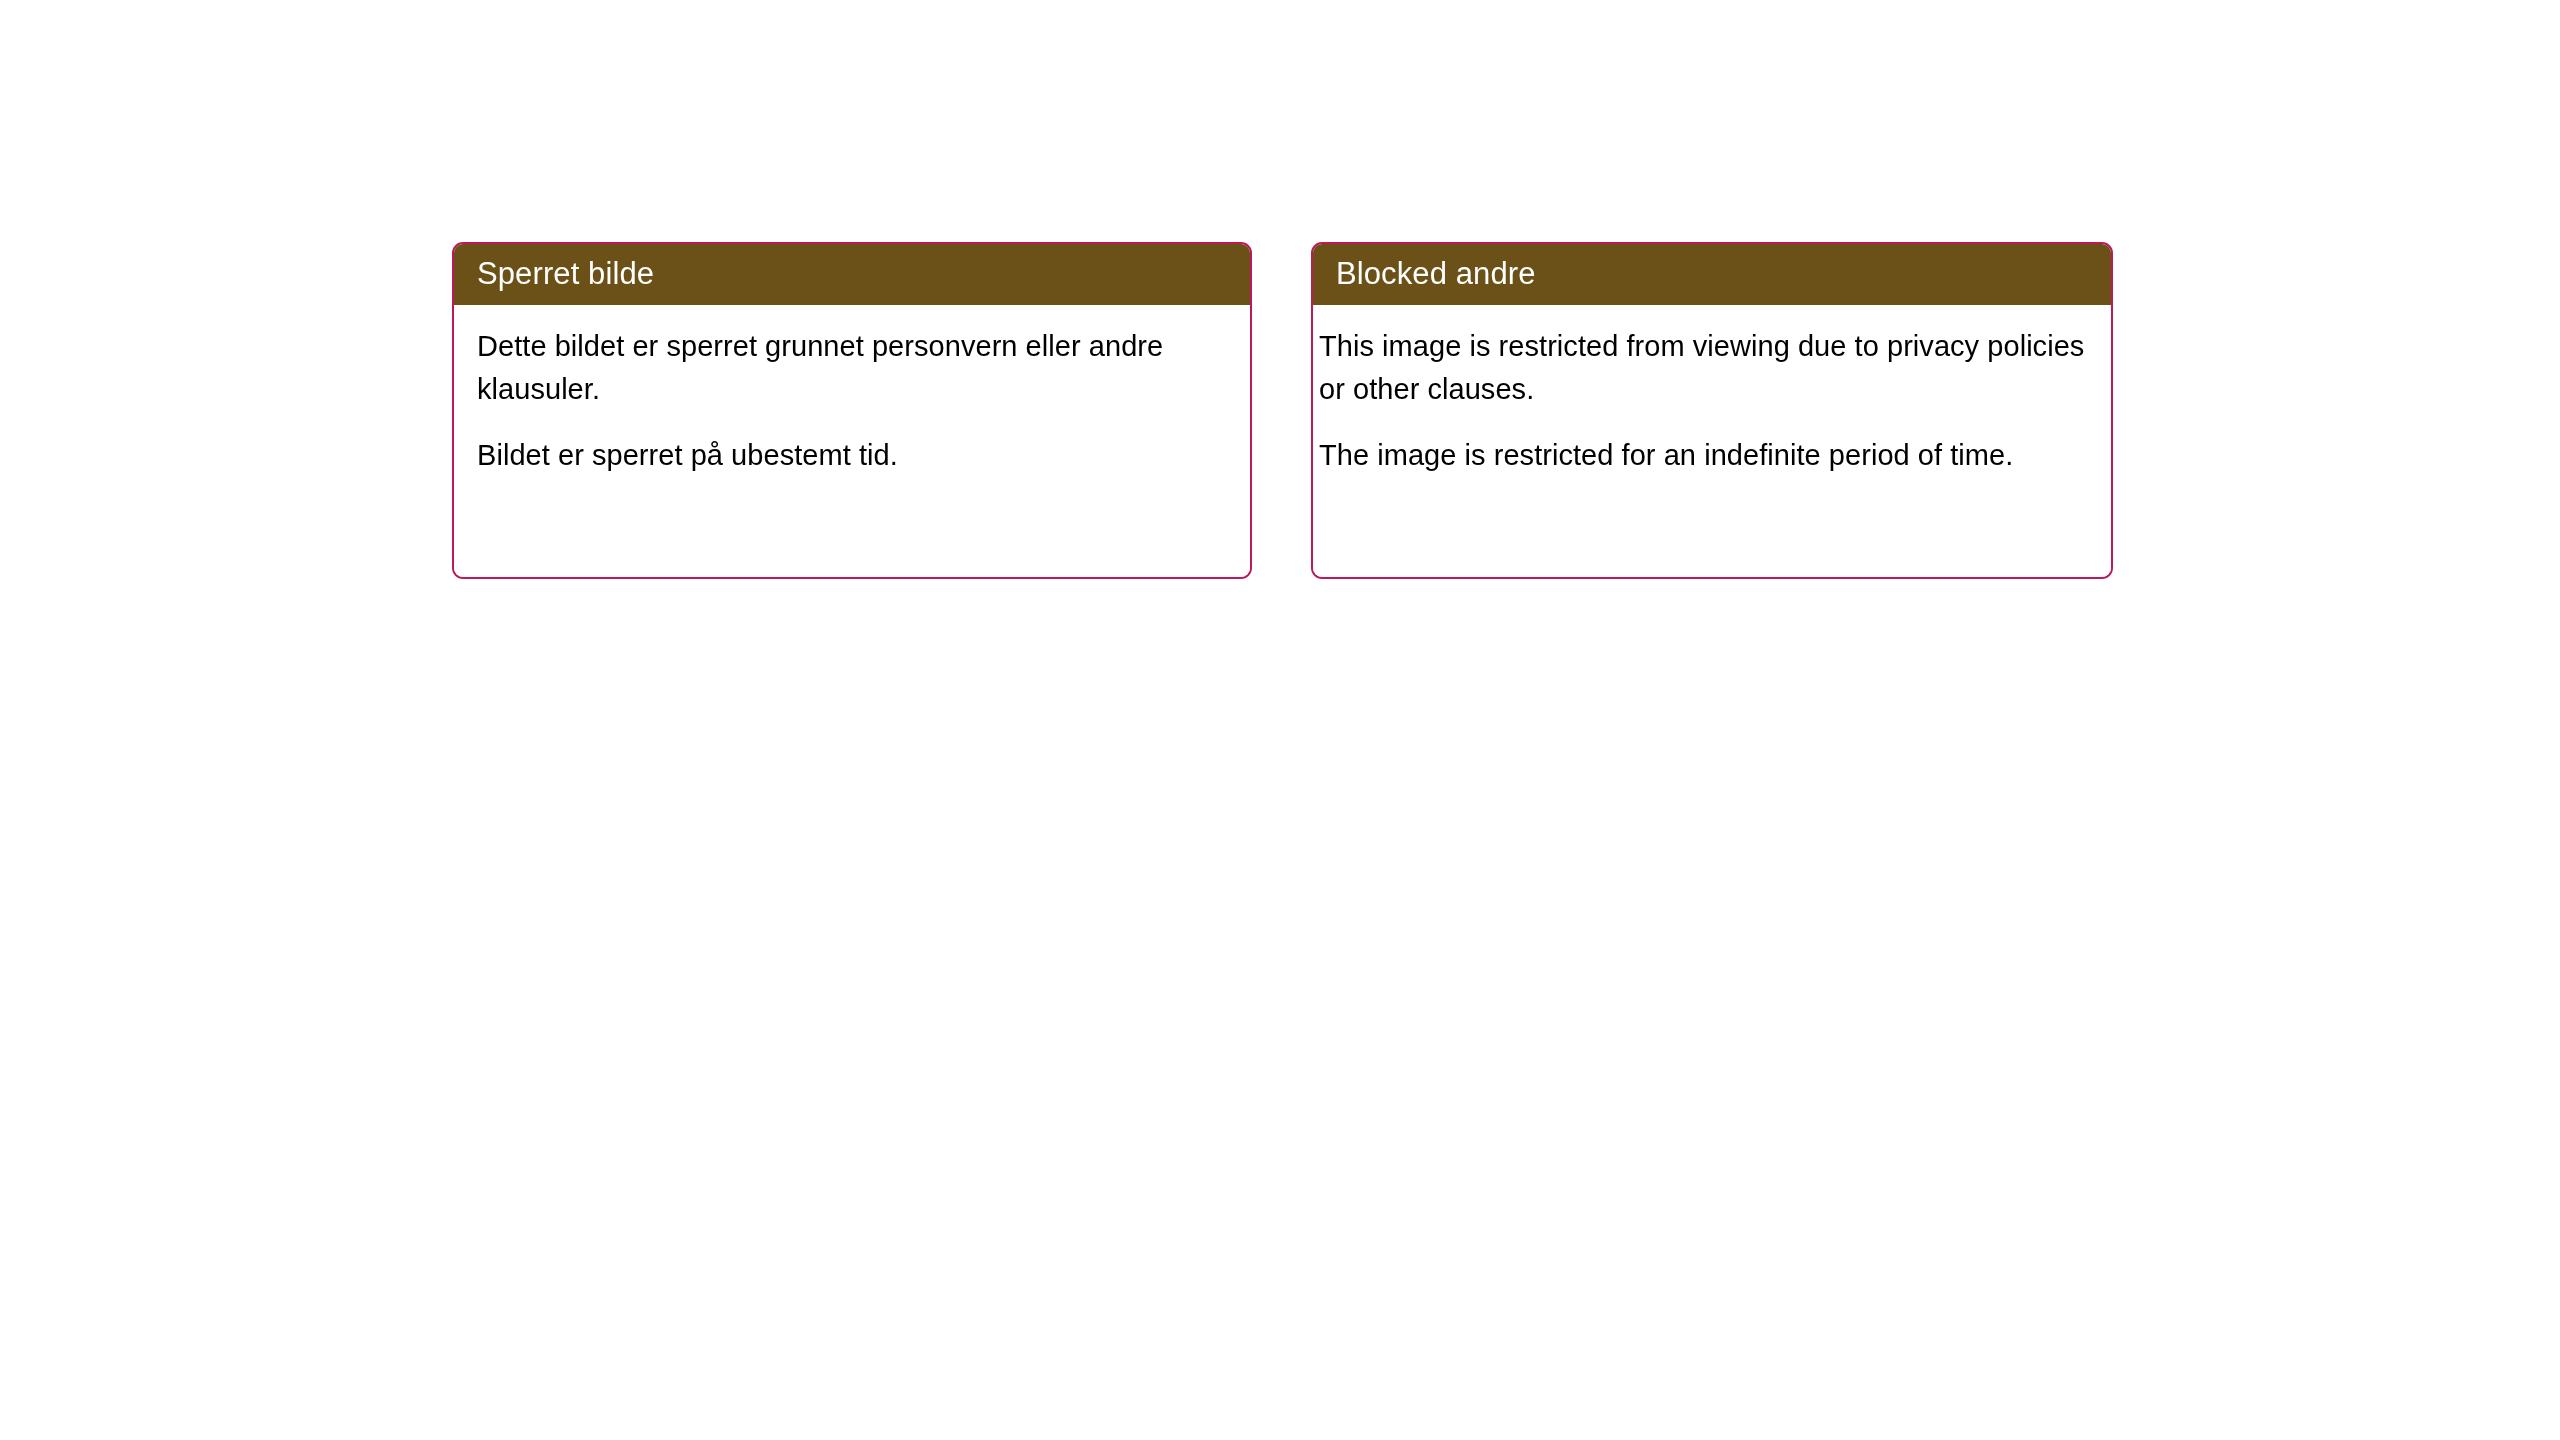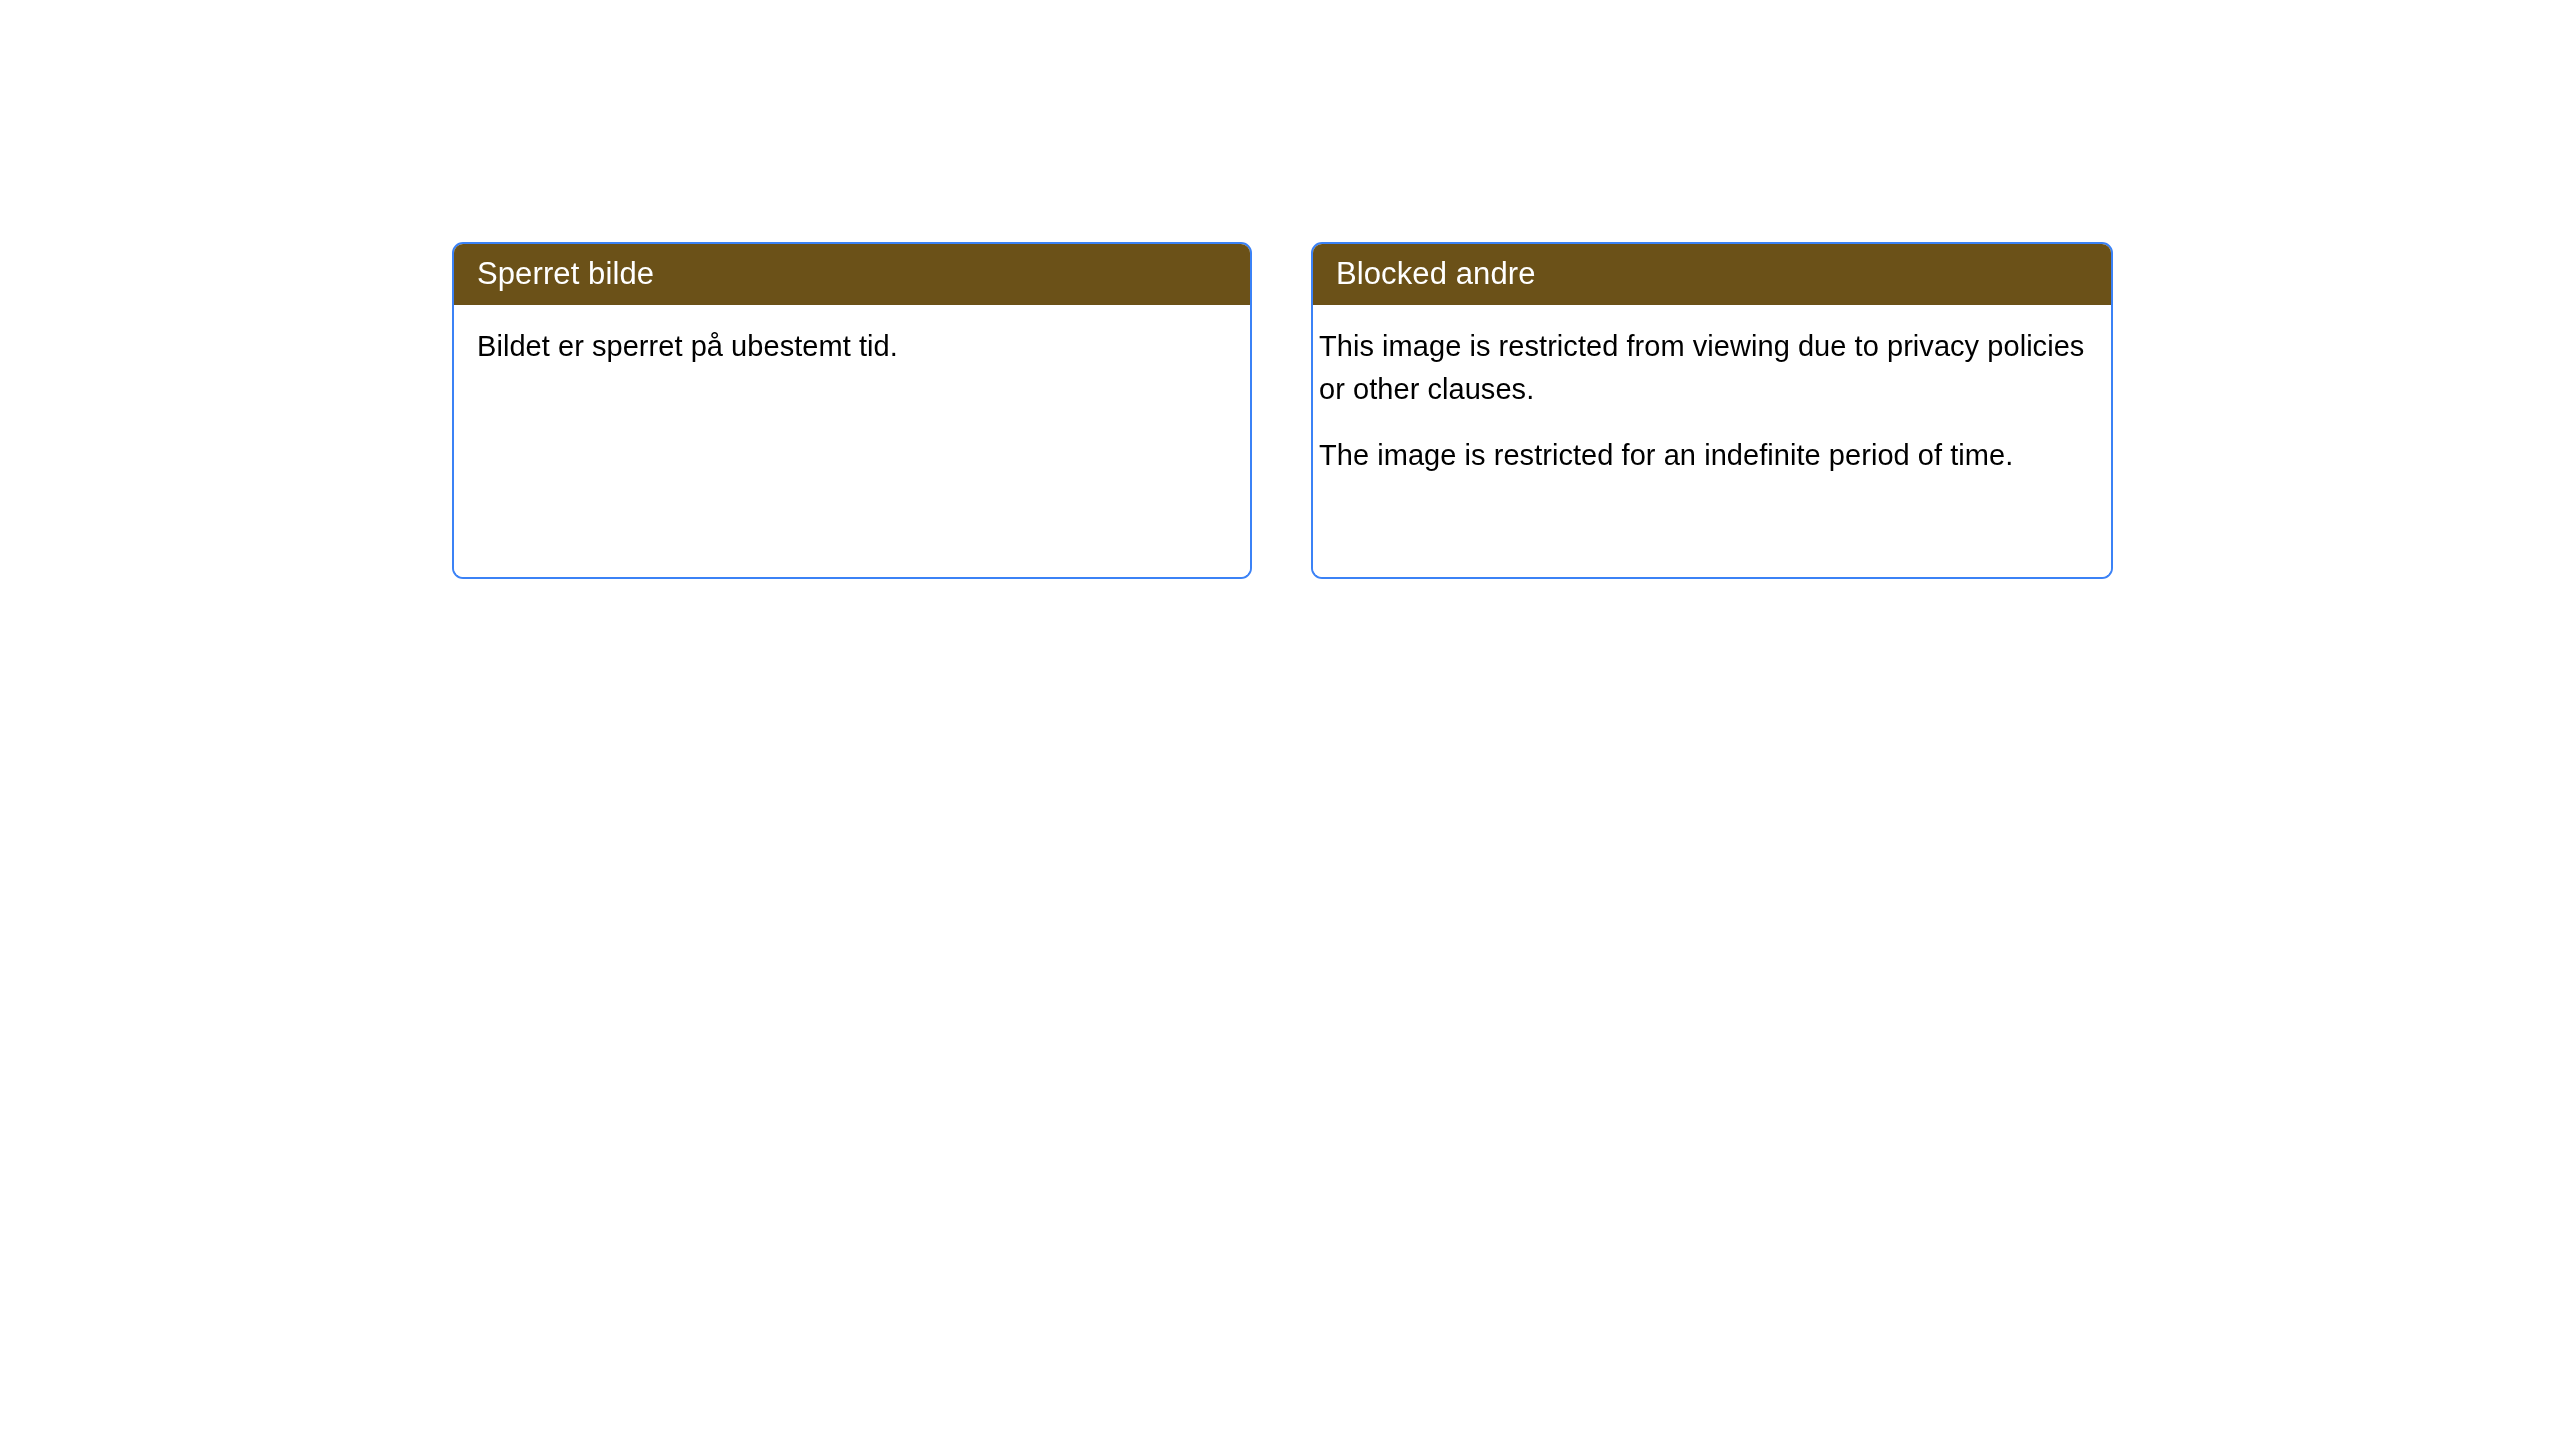--- a/index.html
+++ b/index.html
@@ -22,21 +22,21 @@
     top: 242px;
     display: flex;
     flex-direction: row;
     align-items: flex-start;
     gap: 59px;
   }
 
   .notice-card {
     box-sizing: border-box;
     background: #ffffff;
-    border: 2px solid #3b82f6;
+    border: 2px solid #be185d;
     border-radius: 11px;
     overflow: hidden;
     display: flex;
     flex-direction: column;
   }
 
   .notice-card.lang-no { width: 800px; }
   .notice-card.lang-en { width: 802px; }
 
   .card-header {
@@ -85,20 +85,21 @@
 </head>
 <body>
 
 <div id="notice-area">
 
   <section class="notice-card lang-no">
     <header class="card-header">
       <h2 class="card-header-title">Sperret bilde</h2>
     </header>
     <div class="card-body">
+      <p>Dette bildet er sperret grunnet personvern eller andre klausuler.</p>
       <p>Bildet er sperret på ubestemt tid.</p>
     </div>
   </section>
 
   <section class="notice-card lang-en">
     <header class="card-header">
       <h2 class="card-header-title">Blocked andre</h2>
     </header>
     <div class="card-body">
       <p>This image is restricted from viewing due to privacy policies or other clauses.</p>

